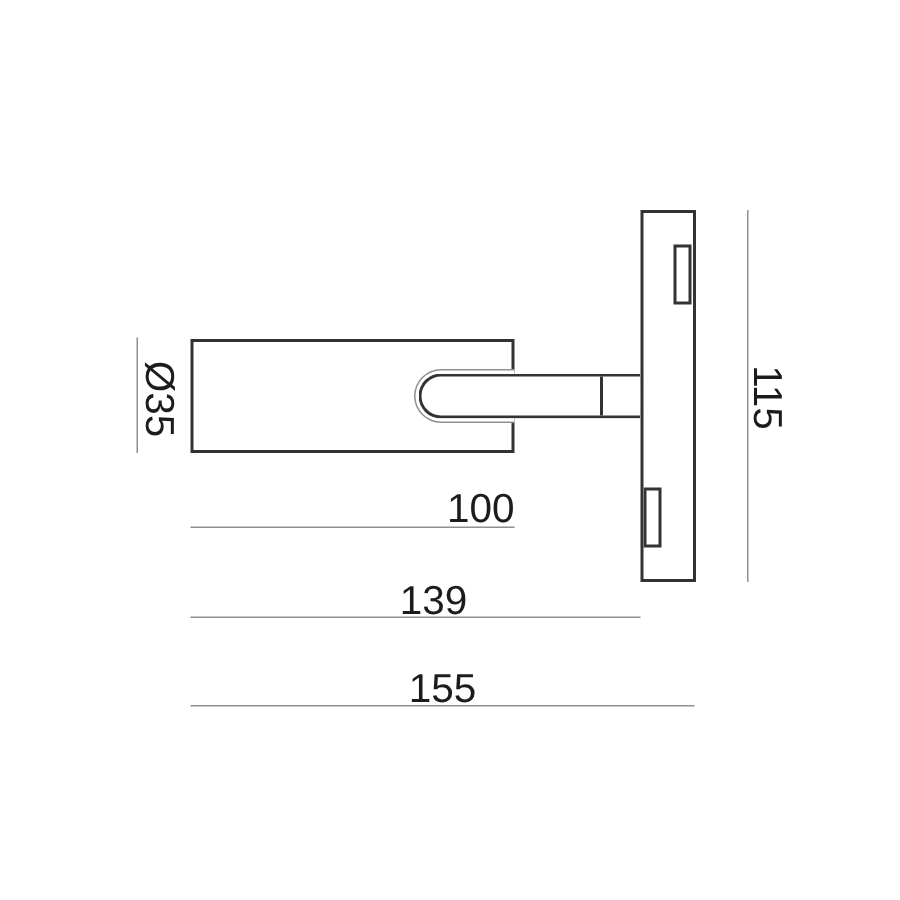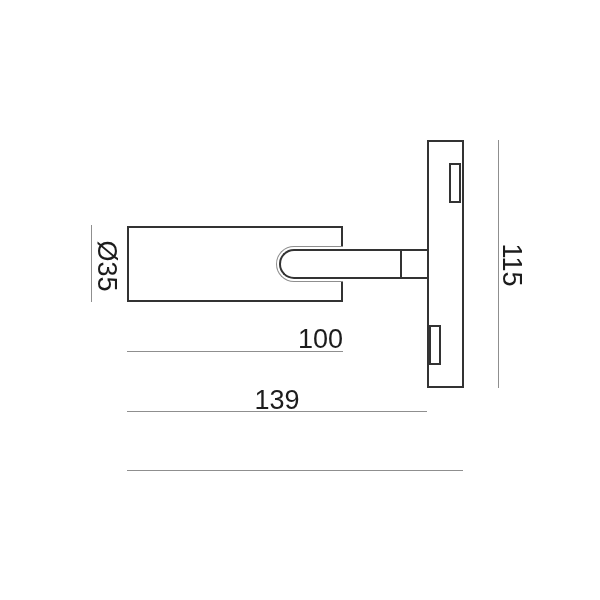--- a/index.html
+++ b/index.html
@@ -87,16 +87,17 @@
   <div class="dim" style="left:127px; top:411px; width:300px; height:1px;"></div>
 
   <div class="dim" style="left:127px; top:470px; width:336px; height:1px;"></div>
 
   <div class="lbl v" style="left:106px; top:266px;">Ø35</div>
 
   <div class="lbl v" style="left:511px; top:265px;">115</div>
 
   <div class="lbl h" style="left:127px; top:326px; width:216px;text-align:right;">100</div>
 
-  <div class="lbl h" style="left:127px; top:387px; width:300px;">139</div>
+  <div class="lbl h" style="left:139px; top:387px; width:300px;">139</div>
 
+  <div class="lbl h" style="left:127px; top:446px; width:336px;">155</div>
 
 </div>
 
 </body></html>

